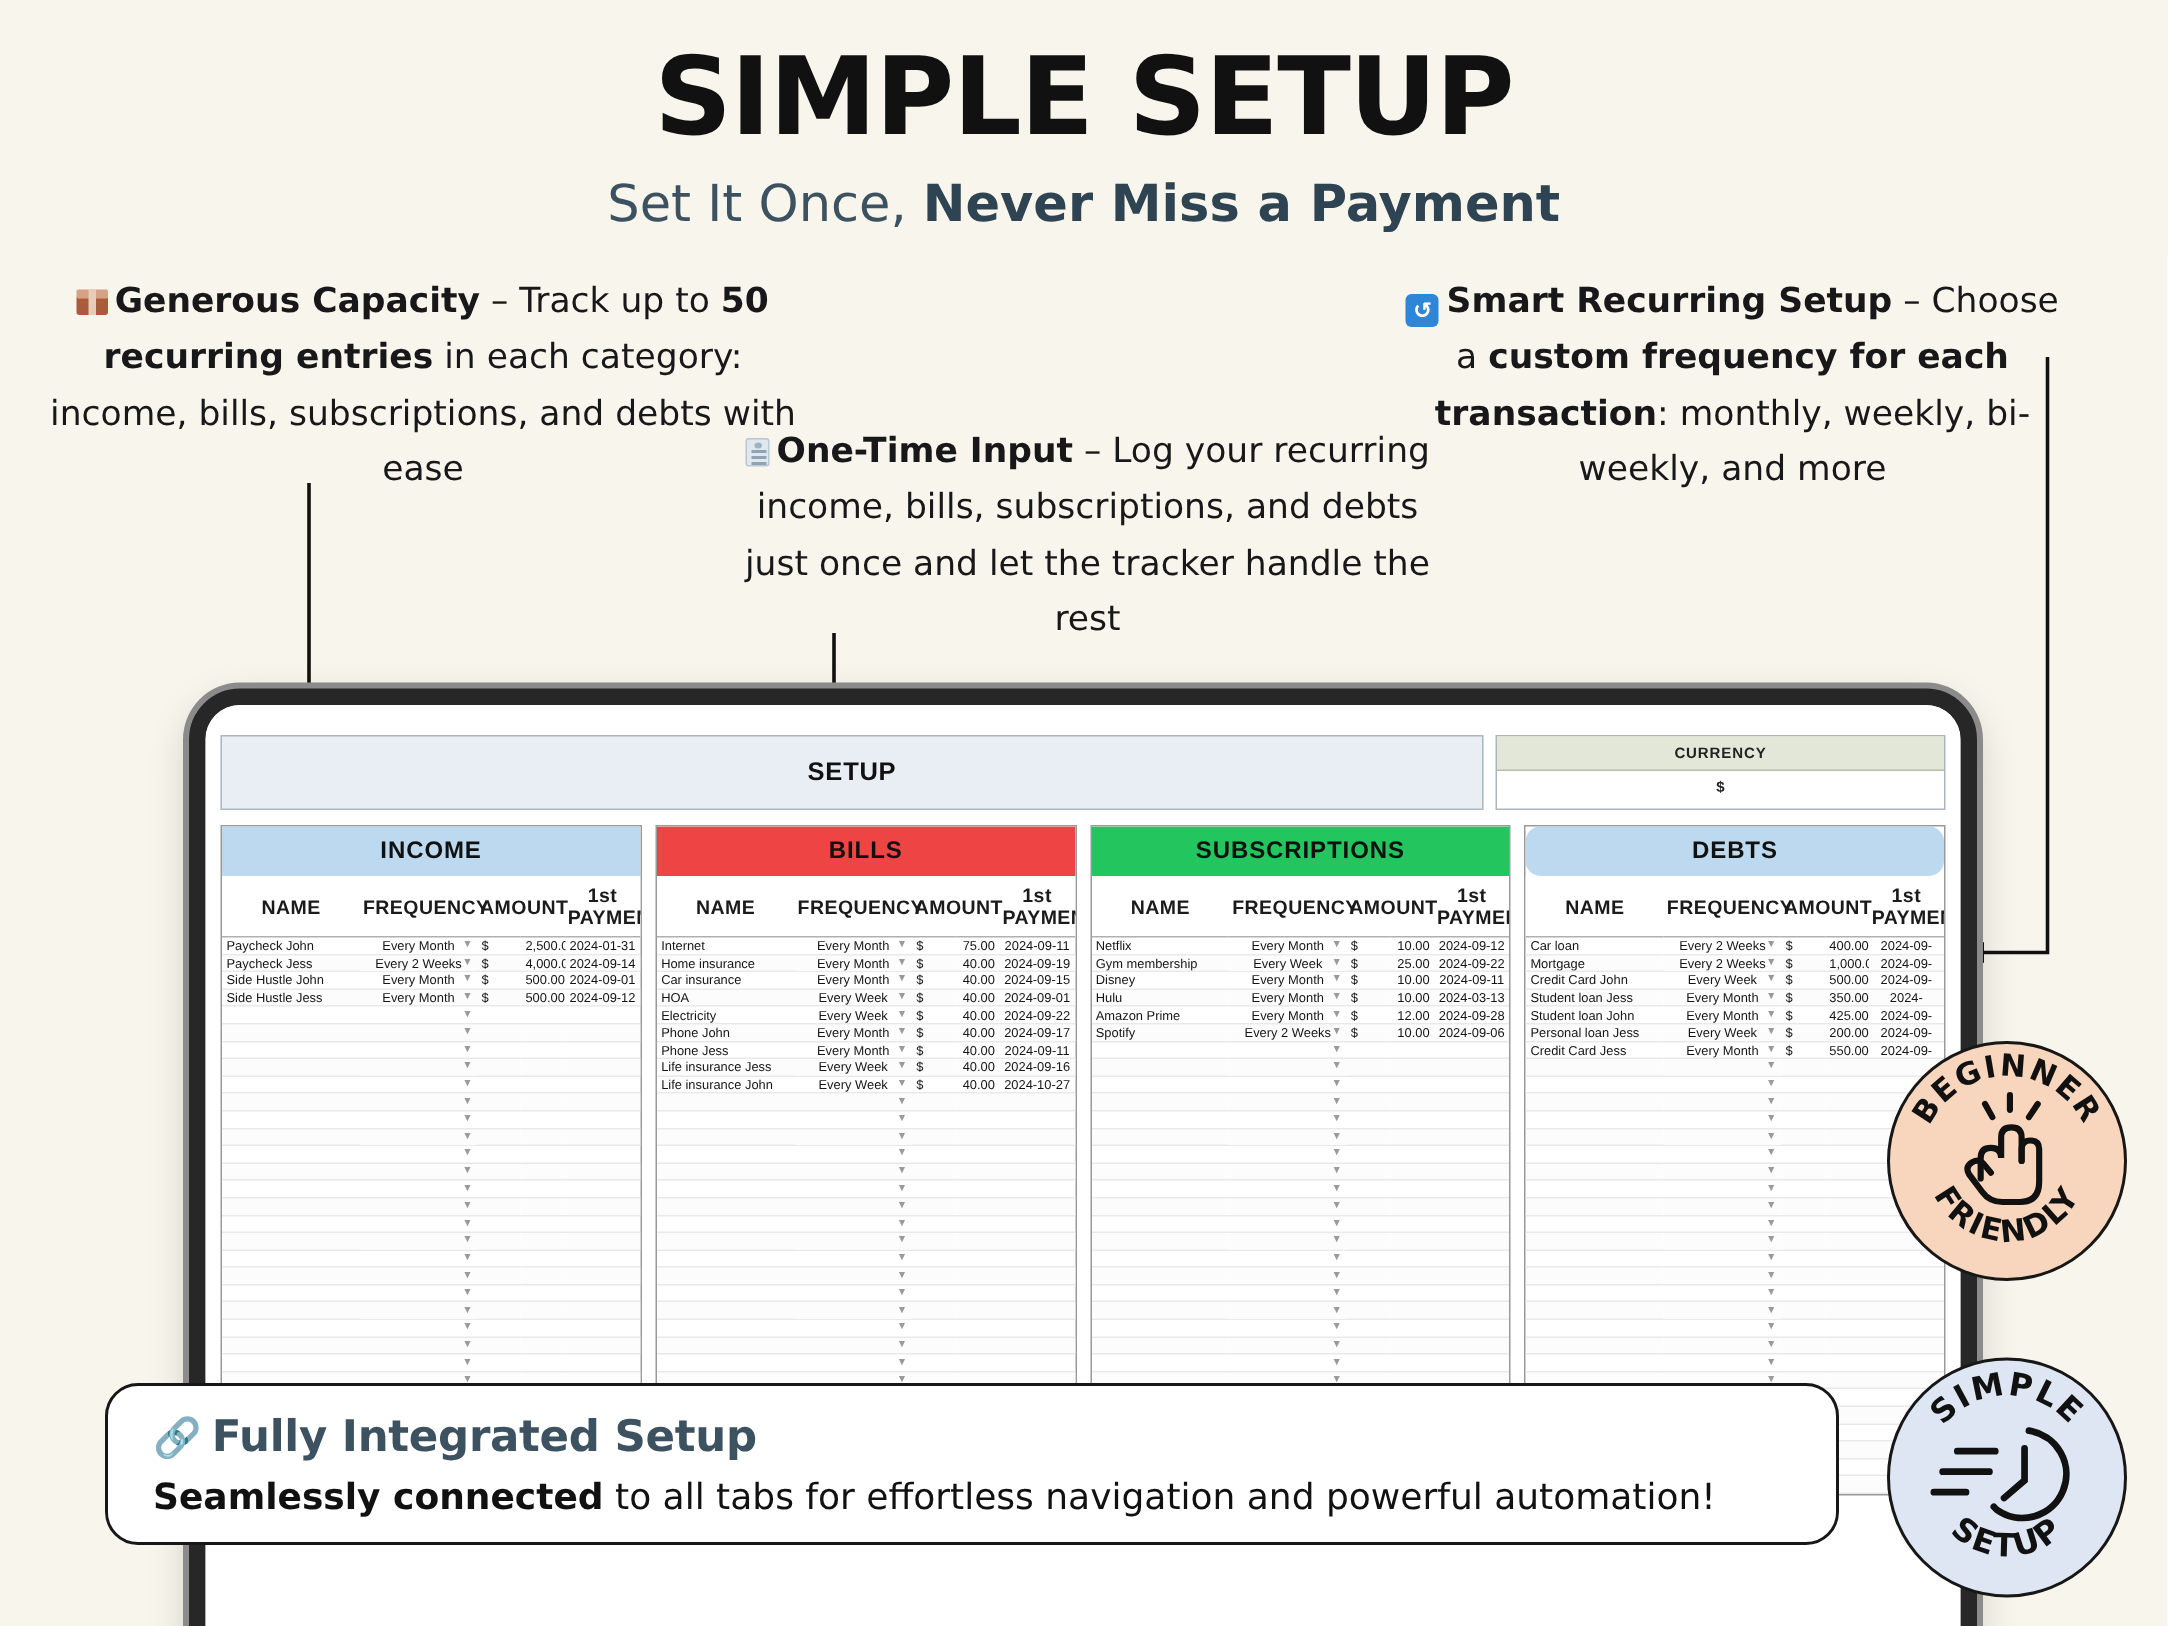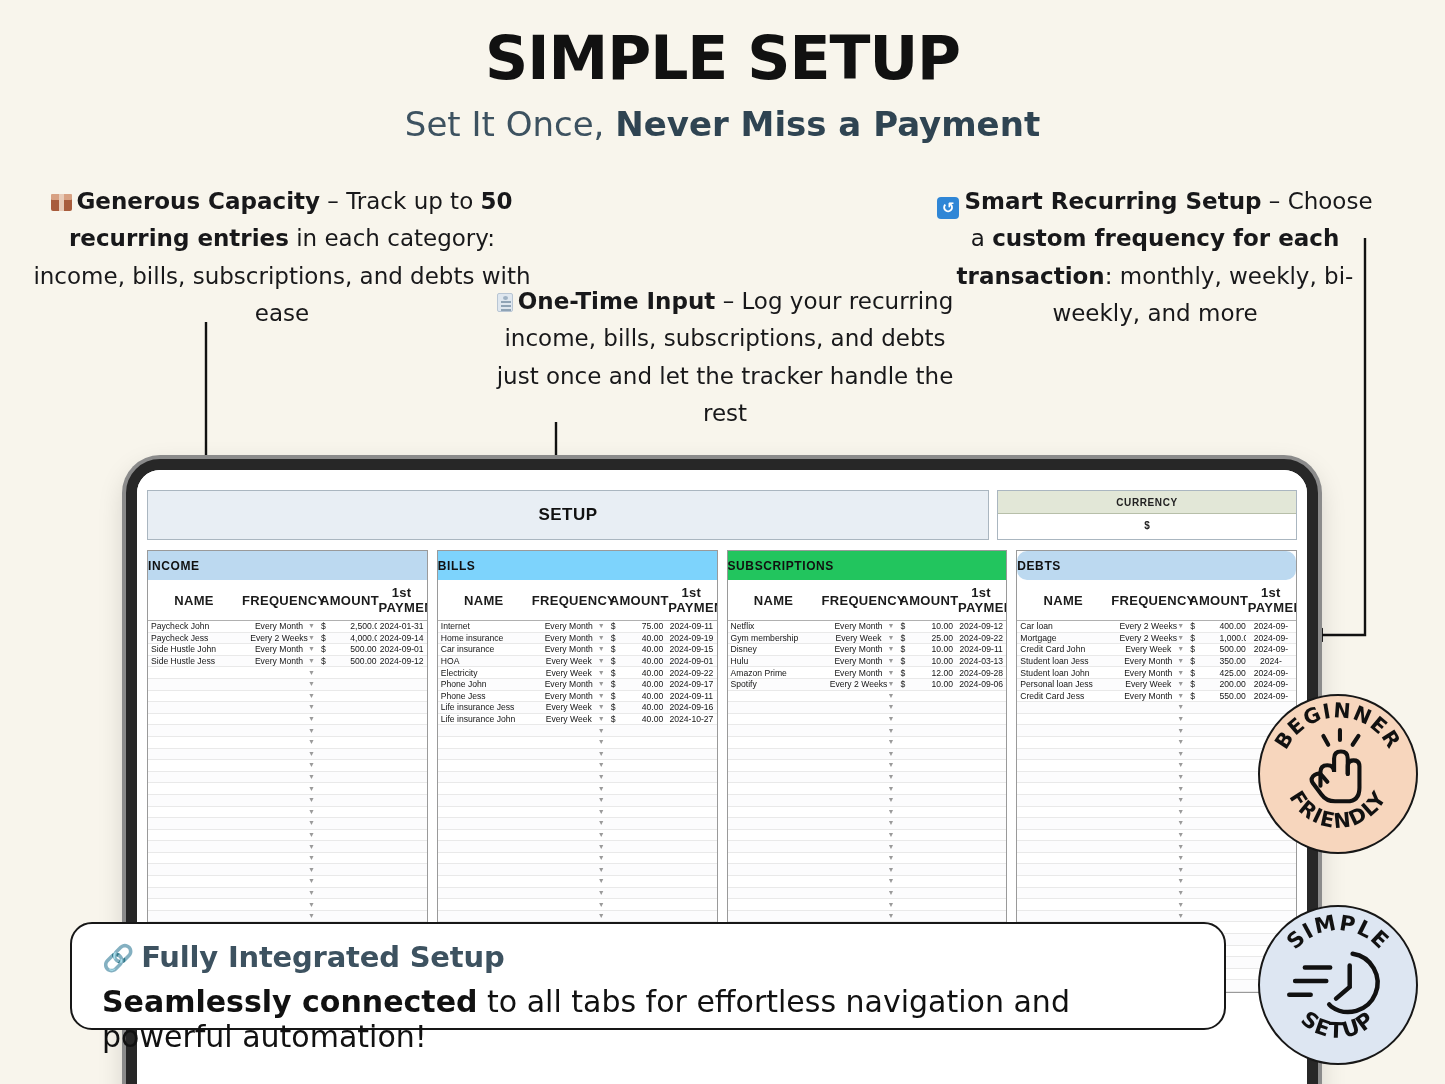--- a/index.html
+++ b/index.html
@@ -7,21 +7,21 @@
   body {
     background: #f8f5ec;
     font-family: "Liberation Sans", sans-serif;
     position: relative;
     overflow: hidden;
   }
 
   
   .page-title {
     text-align: center;
-    font-size: 60px;
+    font-size: 72px;
     font-weight: bold;
     letter-spacing: -1px;
     color: #111111;
     margin-top: 28px;
     line-height: 1.0;
     font-family: "DejaVu Sans", sans-serif;
   }
   .page-subtitle {
     text-align: center;
     font-size: 34px;
@@ -126,21 +126,21 @@
     background:#e2e7d7; text-align:center; font-size:10px; font-weight:bold;
     letter-spacing:.6px; color:#222; padding:6px 0 5px 0;
     border-bottom:1px solid #b7bfa9;
   }
   .currency-val { text-align:center; font-size:10px; font-weight:bold; padding:6px 0; color:#222; }
 
   
   .panels { display:flex; gap:9px; padding:10px 10px 0 10px; }
   .panel { flex:1 1 0; border:1px solid #9a9a9a; background:#fff; overflow:hidden; }
   .panel-title {
-    font-size:12px; font-weight:bold; letter-spacing:.6px;
+    text-align:center; font-size:16px; font-weight:bold; letter-spacing:.6px;
     padding:8px 0 7px 0; color:#111;
   }
   .p-income  .panel-title { background:#bcd9f0; }
   .p-bills   .panel-title { background:#d2e2c4; }
   .p-subs    .panel-title { background:#fbc9b7; }
   .p-debts   .panel-title { background:#bcd9f0;border-radius:10px; }
 
   table.grid { width:100%; border-collapse:collapse; table-layout:fixed; }
   table.grid th {
     font-size:13px; font-weight:bold; letter-spacing:.3px; color:#1b1b1b;
@@ -168,21 +168,21 @@
     position:absolute; left:70px; top:922px; width:1156px; height:108px;
     background:#ffffff; border:2.5px solid #171717; border-radius:22px;
     padding:16px 30px 0 30px;
   }
   .callout-title {
     font-size:29px; font-weight:bold; color:#3d5260; letter-spacing:-.2px;
     font-family:"DejaVu Sans", sans-serif;
   }
   .callout-title .lnk { color:#8e9aa3; font-size:26px; margin-right:7px; }
   .callout-body {
-    font-size:30px; color:#111; margin-top:10px;
+    font-size:24px; color:#111; margin-top:10px;
     font-family:"DejaVu Sans", sans-serif;
   }
   .callout-body b { font-weight:bold; }
 
   
   .badge {
     position:absolute; width:160px; height:160px; border-radius:50%;
     border:2.5px solid #171717; overflow:hidden;
   }
   #badge-beginner { left:1258px; top:694px; background:#f7d6bd; }
@@ -524,21 +524,21 @@
                   <span class="caret">▼</span>
                 </td>
                 <td class="c-cur"></td>
                 <td class="c-amt"></td>
                 <td class="c-date"></td>
               </tr>
             </tbody>
           </table>
         </div>
         <div class="panel p-bills">
-          <div class="panel-title" style="background: #7dd3fc;">BILLS</div>
+          <div class="panel-title" style="background: #ef4444;">BILLS</div>
           <table class="grid">
             <thead>
               <tr>
                 <th class="h-name">NAME</th>
                 <th class="h-freq">FREQUENCY</th>
                 <th class="h-amt" colspan="2">AMOUNT</th>
                 <th class="h-date">1st PAYMENT</th>
               </tr>
             </thead>
             <tbody>

